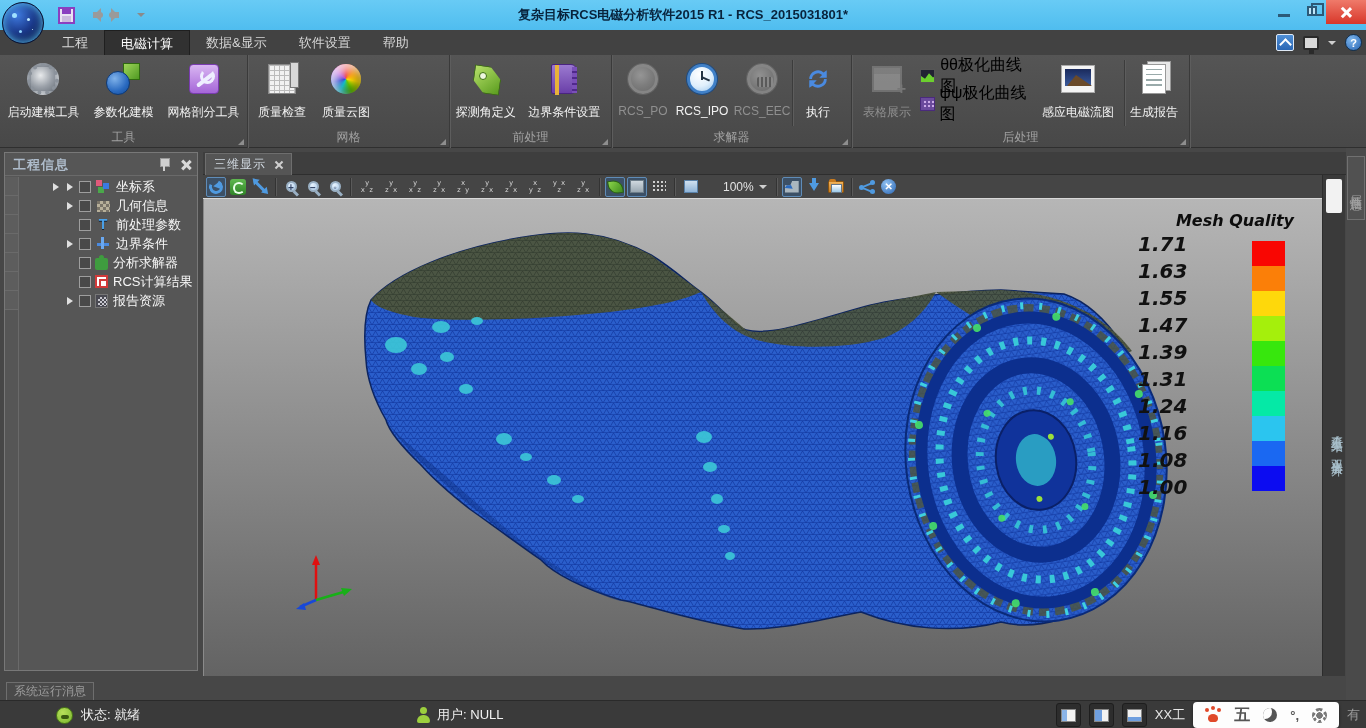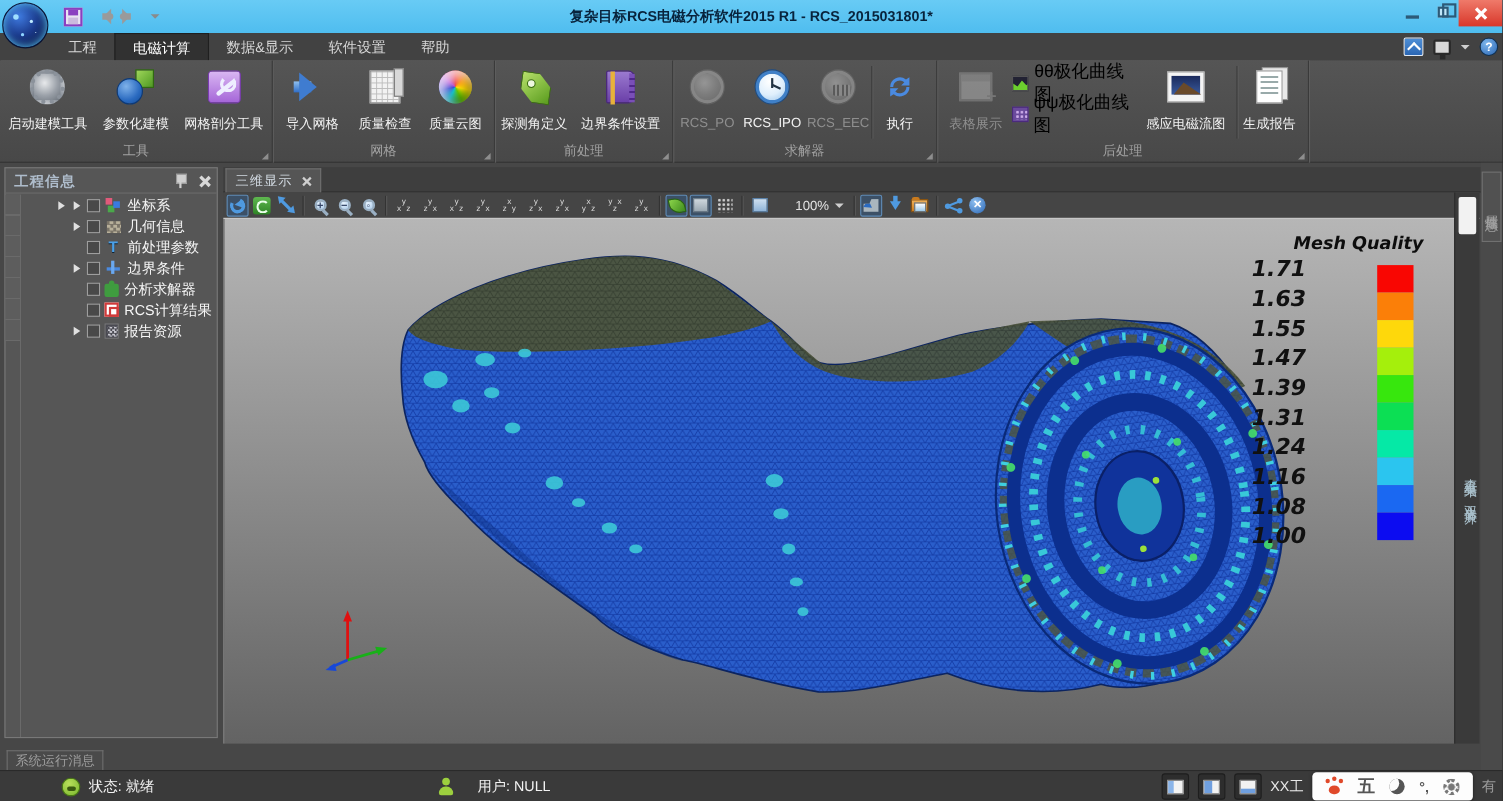--- a/index.html
+++ b/index.html
@@ -246,21 +246,21 @@
   .right-strip { position:absolute; left:1346px; top:148px; width:20px; height:552px; background:#4a4a4a; }
   .prop-tab { position:absolute; left:1347px; top:156px; width:18px; height:64px; background:#515151; border:1px solid #707070;
     color:#a0a0a0; font-size:12px; writing-mode:vertical-rl; text-orientation:upright; text-align:center; letter-spacing:1px; }
 
   
   .statusbar { position:absolute; left:0; top:700px; width:1366px; height:28px; background:#3a3a3a; border-top:1px solid #2a2a2a; }
   .st-left { position:absolute; left:56px; top:0; height:28px; display:flex; align-items:center; gap:8px; }
   .st-circ { width:17px; height:17px; border-radius:50%; background:radial-gradient(circle at 38% 30%, #b8e05a, #7ab62e); position:relative; border:1px solid #4a7a14; }
   .st-circ::after { content:""; position:absolute; left:4px; top:7px; width:8px; height:4px; background:#3a5a10; border-radius:2px; }
   .st-text { font-size:13px; color:#f2f2f2; }
-  .st-user { position:absolute; left:398px; top:0; height:28px; display:flex; align-items:center; gap:22px; }
+  .st-user { position:absolute; left:416px; top:0; height:28px; display:flex; align-items:center; gap:7px; }
   .st-person { width:14px; height:16px; position:relative; }
   .st-person::before { content:""; position:absolute; left:4px; top:0; width:7px; height:7px; border-radius:50%; background:#9ccf3e; }
   .st-person::after { content:""; position:absolute; left:1px; bottom:0; width:13px; height:8px; border-radius:6px 6px 2px 2px; background:#9ccf3e; }
   .st-right { position:absolute; right:6px; top:0; height:28px; display:flex; align-items:center; gap:8px; }
   .lay-btn { width:25px; height:24px; background:#2d2d2d; border:1px solid #1e1e1e; border-radius:3px;
     display:flex; align-items:center; justify-content:center; }
   .lay-g { width:15px; height:13px; background:#f2f2f2; border:1px solid #888; position:relative; }
   .lay-g.l::before { content:""; position:absolute; left:0; top:0; width:5px; height:11px; background:#8ab4e8; }
   .lay-g.lf::before { content:""; position:absolute; left:0; top:0; width:7px; height:11px; background:#6f9fdf; }
   .lay-g.b::before { content:""; position:absolute; left:0; bottom:0; width:13px; height:4px; background:#6f9fdf; }
@@ -346,26 +346,20 @@
             </div>
           <div class="rlabel">网格剖分工具</div>
         </div>
       </div>
       <div class="rgroup-label">工具</div>
       <div class="rgroup-corner"></div>
     </div>
 
     <div class="rgroup" style="width:202px;">
       <div class="rbtns">
-        <div class="rbtn" style="width:68px;">
-          <div class="ric">
-              <div class="ic-import"></div>
-            </div>
-          <div class="rlabel">导入网格</div>
-        </div>
         <div class="rbtn" style="width:64px;">
           <div class="ric">
               <div class="ic-qcheck"></div>
             </div>
           <div class="rlabel">质量检查</div>
         </div>
         <div class="rbtn" style="width:64px;">
           <div class="ric">
               <div class="ic-cloud"></div>
             </div>

